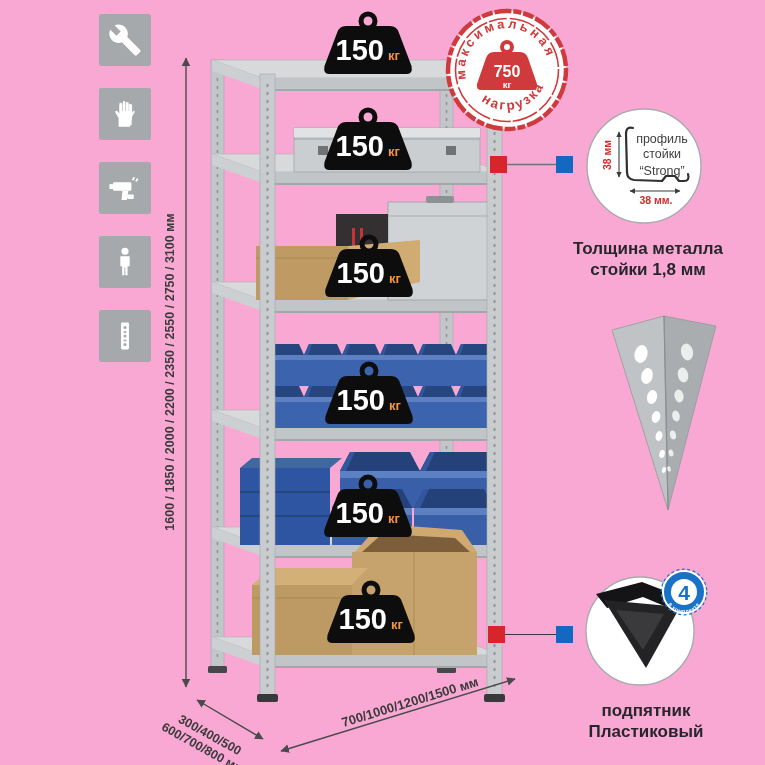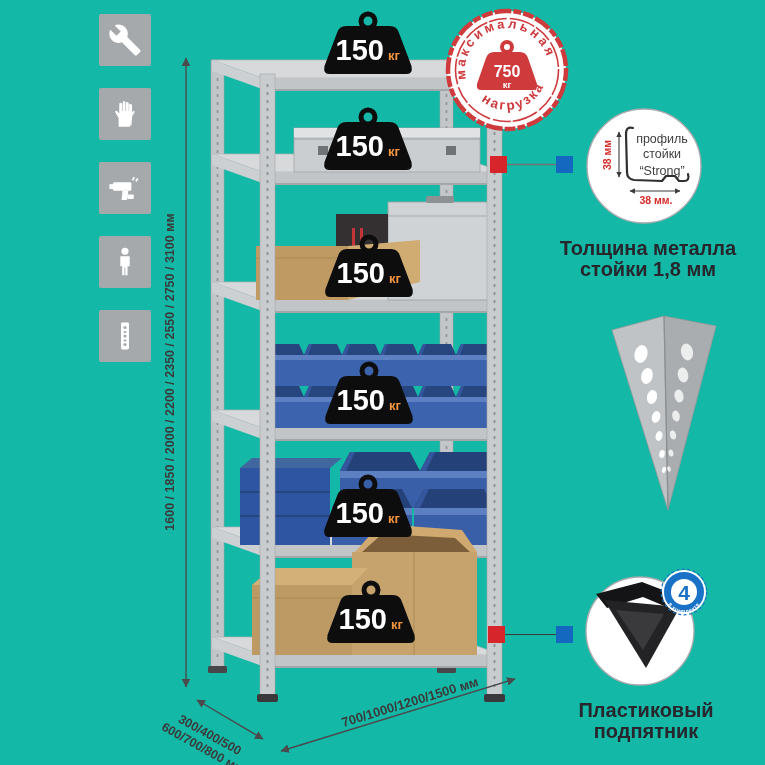--- a/index.html
+++ b/index.html
@@ -1,24 +1,24 @@
 <!DOCTYPE html>
 <html><head>
 <meta charset="utf-8">
 <style>
   html,body{margin:0;padding:0;background:#fff;}
-  .canvas{position:relative;width:765px;height:765px;background:#14b8a6;overflow:hidden;
+  .canvas{position:relative;width:765px;height:765px;background:#f9a8d4;overflow:hidden;
           font-family:"Liberation Sans",sans-serif;}
   .stage{position:absolute;left:0;top:0;}
   .icon-tile{position:absolute;left:99px;width:52px;height:52px;background:#a6a9ac;
              border-radius:2px;display:flex;align-items:center;justify-content:center;}
   .icon-tile svg{width:34px;height:34px;}
   .rot-label{position:absolute;font-weight:bold;color:#3a3a3a;font-size:12.5px;
              white-space:nowrap;text-align:center;line-height:15px;}
-  .caption{position:absolute;width:220px;text-align:center;font-size:20px;font-weight:bold;
+  .caption{position:absolute;width:220px;text-align:center;font-size:17px;font-weight:bold;
            color:#26262c;line-height:21px;}
   
   text{font-family:"Liberation Sans",sans-serif;}
   .bval{font-size:29px;font-weight:bold;fill:#ffffff;}
   .bunit{font-size:13px;font-weight:bold;fill:#f5953f;}
   .stampTop{font-size:13px;font-weight:bold;fill:#cf3a3c;letter-spacing:3px;}
   .stampBot{font-size:13.5px;font-weight:bold;fill:#cf3a3c;letter-spacing:2.2px;}
   .stampVal{font-size:16px;font-weight:bold;fill:#ffffff;}
   .stampUnit{font-size:9.5px;font-weight:bold;fill:#ffffff;}
   .profLabel{font-size:12.5px;fill:#3f3f42;}
@@ -330,17 +330,17 @@
     <div>600/700/800 мм</div>
   </div>
 
   <div class="rot-label" style="left:410px;top:702px;transform:translate(-50%,-50%) rotate(-17deg);font-size:13px;">700/1000/1200/1500 мм</div>
 
   <div class="caption" style="left:538px;top:238px;">
     <div>Толщина металла</div>
     <div>стойки 1,8 мм</div>
   </div>
   <div class="caption" style="left:536px;top:700px;">
+    <div>подпятник</div>
     <div>Пластиковый</div>
-    <div>подпятник</div>
   </div>
 
 </div>
 
 </body></html>

